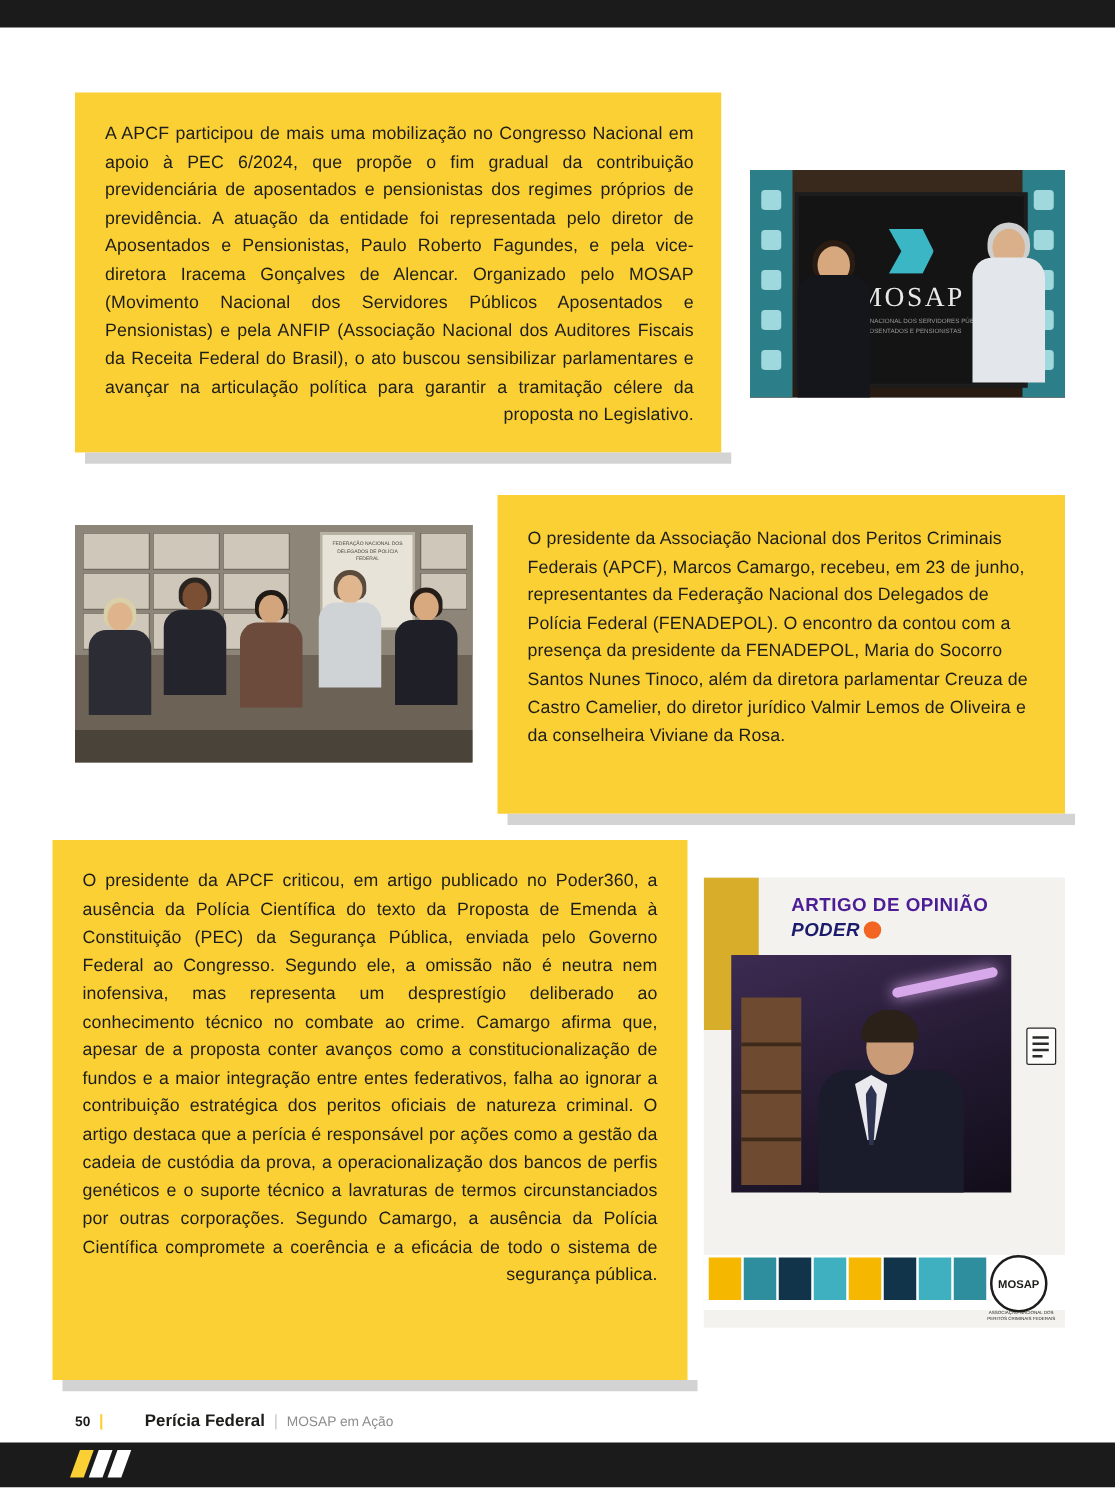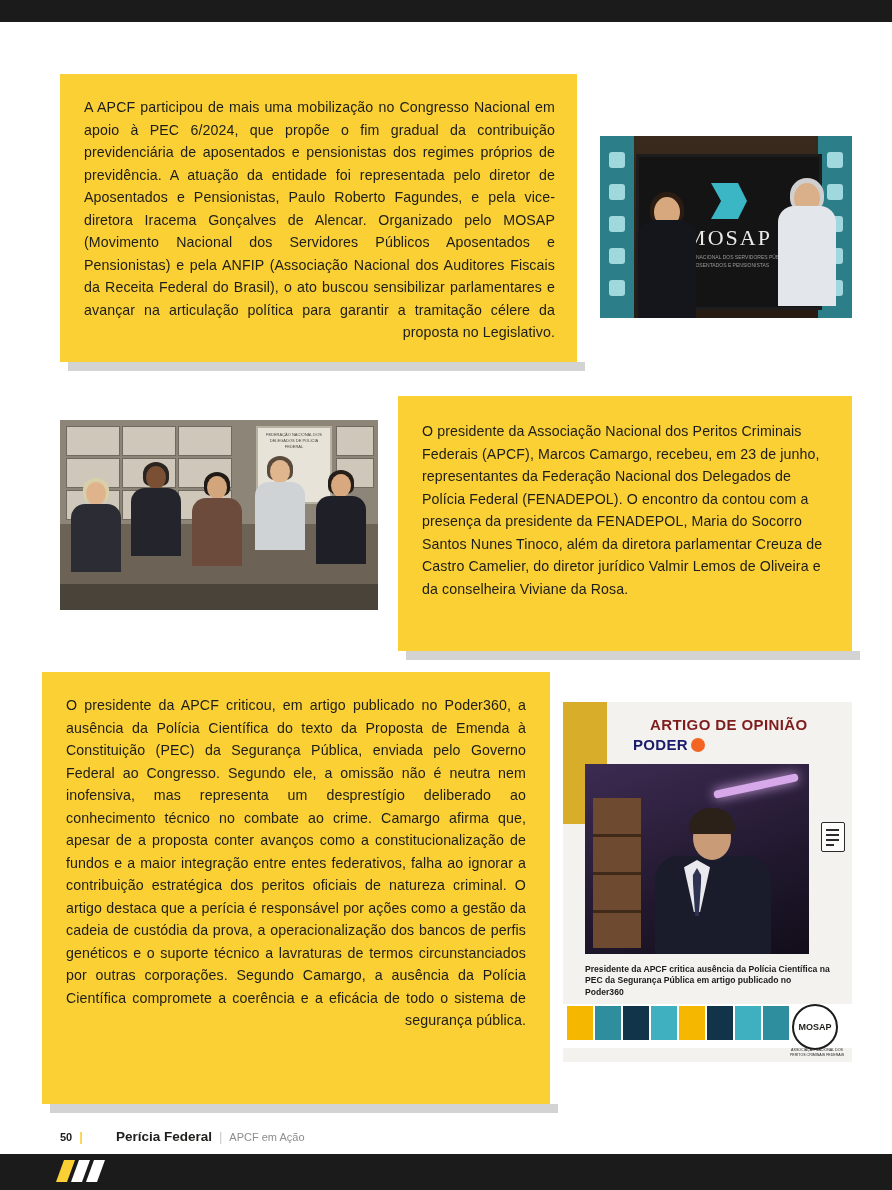--- a/index.html
+++ b/index.html
@@ -189,25 +189,25 @@
   .p2-p { position:absolute; bottom:18px; }
   .p2-p .h { position:absolute; left:50%; transform:translateX(-50%); top:0; width:20px; height:23px; border-radius:50%; }
   .p2-p .hair { position:absolute; left:50%; transform:translateX(-50%); top:-4px; width:26px; height:24px; border-radius:50% 50% 30% 30%; }
   .p2-p .b { position:absolute; left:50%; transform:translateX(-50%); top:22px; width:50px; height:68px; border-radius:14px 14px 0 0; }
 
   
   .p3-bg { position:absolute; inset:0; background:#f3f2ee; }
   .p3-yellowpatch { position:absolute; left:0; top:0; width:44px; height:122px; background:#d8ad2a; }
   .p3-title {
     position:absolute; left:70px; top:14px;
-    font-size:15px; font-weight:bold; color:#7f1d1d; letter-spacing:0.4px;margin-left:17px;
+    font-size:15px; font-weight:bold; color:#4c1d95; letter-spacing:0.4px;
   }
   .p3-poder {
     position:absolute; left:70px; top:34px;
-    font-size:15px; font-weight:bold; color:#1b1b6b; letter-spacing:0.3px;
+    font-size:15px; font-weight:bold; color:#1b1b6b; letter-spacing:0.3px;font-style:italic;
   }
   .p3-poder .dot {
     display:inline-block; width:14px; height:14px; border-radius:50%;
     background:#f26522; vertical-align:-2px; margin-left:3px;
   }
   .p3-photo {
     position:absolute; left:22px; top:62px; width:224px; height:190px;
     background:linear-gradient(160deg,#3d2b52 0%,#21182e 60%,#120d1a 100%);
     overflow:hidden;
   }
@@ -356,21 +356,20 @@
     <div class="p3-tie"></div>
     <div class="p3-man-head"></div>
     <div class="p3-man-hair"></div>
   </div>
   <div class="p3-doc-icon">
     <i style="top:6px;"></i>
       <i style="top:11px;"></i>
       <i style="top:16px;"></i>
       <i style="top:21px; width:8px;"></i>
   </div>
-  <div class="p3-caption">Presidente da APCF critica ausência da Polícia Científica na PEC da Segurança Pública em artigo publicado no Poder360</div>
   <div class="p3-strip">
     <div class="p3-wave" style="left:4px;   width:26px; background:#f5b700;"></div>
     <div class="p3-wave" style="left:32px;  width:26px; background:#2f8e9e;"></div>
     <div class="p3-wave" style="left:60px;  width:26px; background:#12344a;"></div>
     <div class="p3-wave" style="left:88px;  width:26px; background:#3fb0bf;"></div>
     <div class="p3-wave" style="left:116px; width:26px; background:#f5b700;"></div>
     <div class="p3-wave" style="left:144px; width:26px; background:#12344a;"></div>
     <div class="p3-wave" style="left:172px; width:26px; background:#3fb0bf;"></div>
     <div class="p3-wave" style="left:200px; width:26px; background:#2f8e9e;"></div>
   </div>
@@ -378,20 +377,20 @@
     <span>MOSAP</span>
   </div>
   <div class="p3-apcf-sub">ASSOCIAÇÃO NACIONAL DOS PERITOS CRIMINAIS FEDERAIS</div>
 </div>
 
 <div id="footer">
   <span class="pagenum">50</span>
   <span class="sep">|</span>
   <span class="mag">Perícia Federal</span>
   <span class="sep" style="color:#c9c9c9; font-weight:normal;">|</span>
-  <span class="sec">APCF em Ação</span>
+  <span class="sec">MOSAP em Ação</span>
 </div>
 
 <div id="footer-logo">
   <span class="slash" style="left:0;  background:#fbd034;"></span>
   <span class="slash" style="left:15px; background:#ffffff;"></span>
   <span class="slash" style="left:30px; background:#ffffff;"></span>
 </div>
 
 </body></html>

